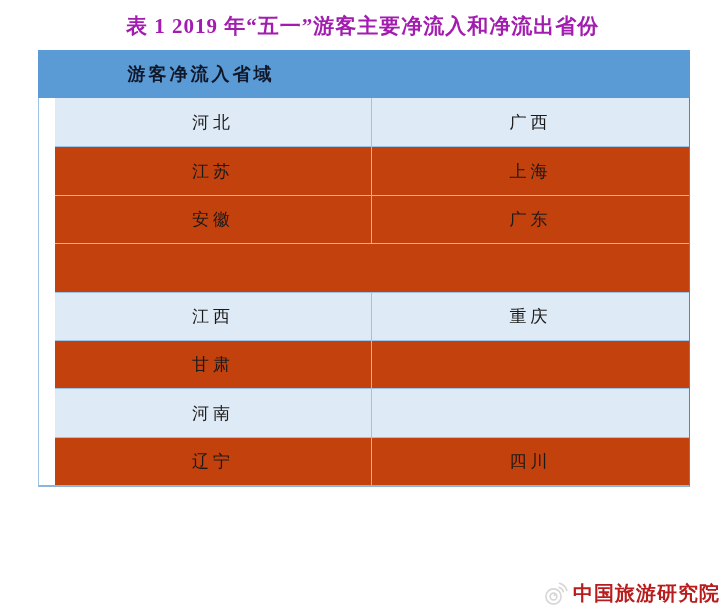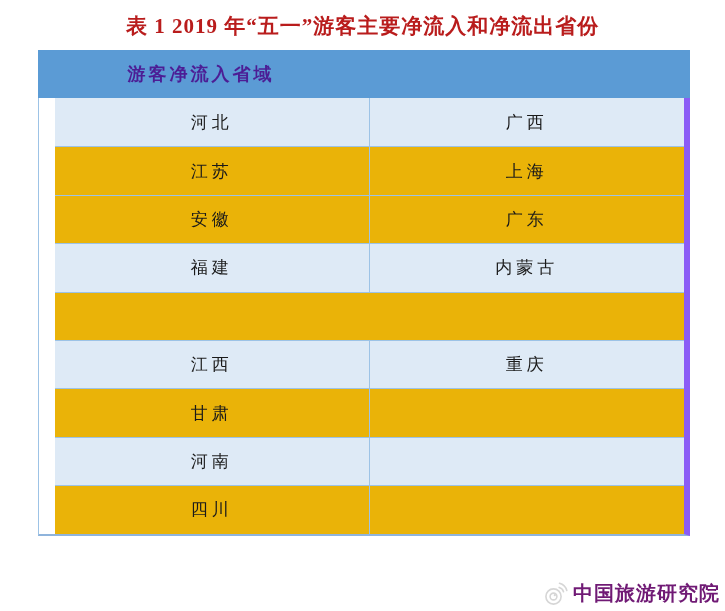--- a/index.html
+++ b/index.html
@@ -13,21 +13,21 @@
     overflow: hidden;
   }
   .doc-title {
     position: absolute;
     top: 12px;
     left: 0;
     width: 100%;
     text-align: center;
     font-size: 21px;
     font-weight: bold;
-    color: #b91c1c;
+    color: #a21caf;
     letter-spacing: 1px;
     white-space: nowrap;
   }
   .province-table {
     position: absolute;
     left: 38px;
     top: 50px;
     width: 652px;
   }
   .header-row {
@@ -35,62 +35,62 @@
     height: 48px;
     background: #5B9BD5;
   }
   .hcell {
     width: 50%;
     display: flex;
     align-items: center;
     justify-content: center;
     font-size: 18px;
     font-weight: bold;
-    color: #4c1d95;
+    color: #0f172a;
     letter-spacing: 3px;
   }
   .squiggle {
     text-decoration-line: underline;
     text-decoration-style: wavy;
     text-decoration-color: #3A5FCD;
     text-decoration-thickness: 1px;
     text-underline-offset: 4px;
   }
   .table-body {
     border-left: 1px solid #9DC3E6;
-    border-right: 6px solid #8b5cf6;
+    border-right: 1px solid #8b5cf6;
     border-bottom: 2px solid #8FB4DC;
     padding-left: 16px;
   }
   .row {
     display: flex;
     height: 48.4px;
     border-top: 1px solid #9DC3E6;
-    background: #eab308;
+    background: #c2410c;
   }
   .row:first-child { border-top: none; }
   .row.alt { background: #DEEAF6; }
   .cell {
     width: 50%;
     display: flex;
     align-items: center;
     justify-content: center;
     font-size: 17px;
     color: #1a1a1a;
     letter-spacing: 4px;
   }
   .cell:first-child { border-right: 1px solid #9DC3E6; }
   .watermark {
     position: absolute;
     right: 5px;
     bottom: 4px;
     display: flex;
     align-items: center;
     gap: 3px;
-    color: #701a75;
+    color: #b91c1c;
     font-size: 20px;
     font-weight: bold;
     letter-spacing: 1px;
     text-shadow: 0 0 1px #ffffff;
     user-select: none;
   }
   .watermark svg { display: block; }
 </style>
 </head>
 <body>
@@ -111,37 +111,34 @@
         <div class="cell">广西</div>
       </div>
       <div class="row">
         <div class="cell">江苏</div>
         <div class="cell">上海</div>
       </div>
       <div class="row">
         <div class="cell">安徽</div>
         <div class="cell">广东</div>
       </div>
-      <div class="row alt">
-        <div class="cell">福建</div>
-        <div class="cell">内蒙古</div>
-      </div>
       <div class="row">
       </div>
       <div class="row alt">
         <div class="cell">江西</div>
         <div class="cell">重庆</div>
       </div>
       <div class="row">
         <div class="cell">甘肃</div>
       </div>
       <div class="row alt">
         <div class="cell">河南</div>
       </div>
       <div class="row">
+        <div class="cell">辽宁</div>
         <div class="cell">四川</div>
       </div>
     </div>
 
   </div>
 
   <div class="watermark">
     <span>
       <svg width="27" height="27" viewBox="0 0 27 27" fill="none" stroke="#d6d6d6" stroke-width="1.6">
         <circle cx="10.5" cy="16.5" r="7.6"></circle>

